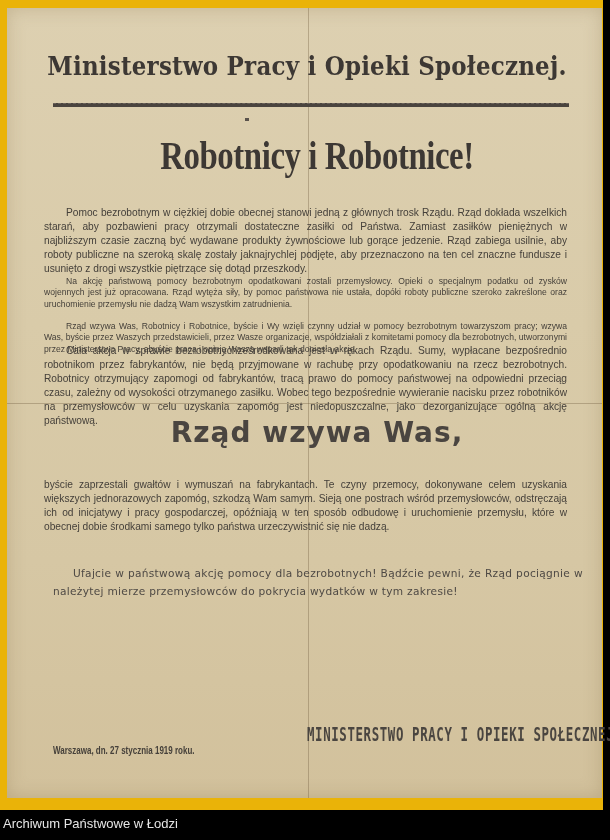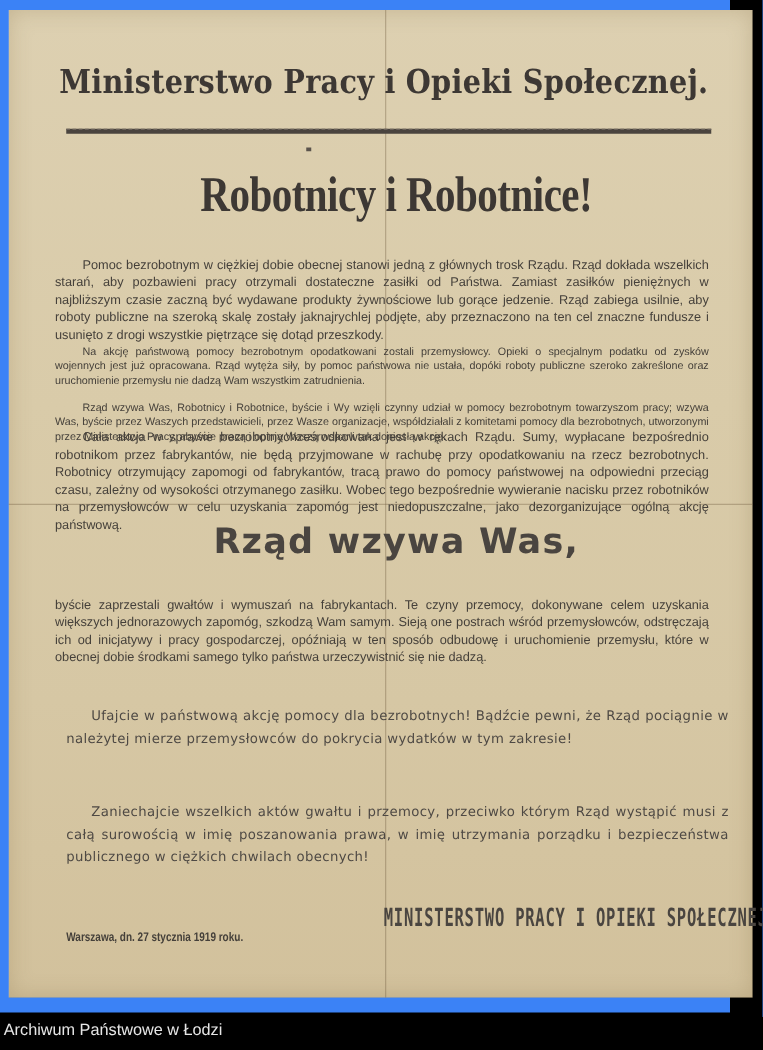--- a/index.html
+++ b/index.html
@@ -2,21 +2,22 @@
 <html><head>
   <meta charset="utf-8">
   <style>
     html, body { margin: 0; padding: 0; }
     body {
       width: 610px; height: 840px; background: #000; position: relative; overflow: hidden;
       font-family: "Liberation Serif", serif;
     }
     .frame {
       position: absolute; left: 0; top: 0; width: 584px; height: 810px;
-      background: #3b82f6;
+      background: #eab308;
+      padding-left: 19px;
     }
     .poster {
       position: absolute; left: 7px; top: 8px; width: 595px; height: 790px;
       background: linear-gradient(180deg, #ddd0b1 0%, #d9cba9 40%, #d6c7a4 70%, #d2c19c 100%);
       box-shadow: inset 0 0 18px rgba(120,95,50,0.25);
       color: #3b3631;
     }
     .fold-v {
       position: absolute; left: 301px; top: 0; width: 1px; height: 100%;
       background: rgba(110,90,60,0.35);
@@ -98,20 +99,19 @@
     <div class="para" style="top:180px;">Pomoc bezrobotnym w ciężkiej dobie obecnej stanowi jedną z głównych trosk Rządu. Rząd dokłada wszelkich starań, aby pozbawieni pracy otrzymali dostateczne zasiłki od Państwa. Zamiast zasiłków pieniężnych w najbliższym czasie zaczną być wydawane produkty żywnościowe lub gorące jedzenie. Rząd zabiega usilnie, aby roboty publiczne na szeroką skalę zostały jaknajrychlej podjęte, aby przeznaczono na ten cel znaczne fundusze i usunięto z drogi wszystkie piętrzące się dotąd przeszkody.</div>
     <div class="para small" style="top:250px;">Na akcję państwową pomocy bezrobotnym opodatkowani zostali przemysłowcy. Opieki o specjalnym podatku od zysków wojennych jest już opracowana. Rząd wytęża siły, by pomoc państwowa nie ustała, dopóki roboty publiczne szeroko zakreślone oraz uruchomienie przemysłu nie dadzą Wam wszystkim zatrudnienia.</div>
     <div class="para small" style="top:295px;">Rząd wzywa Was, Robotnicy i Robotnice, byście i Wy wzięli czynny udział w pomocy bezrobotnym towarzyszom pracy; wzywa Was, byście przez Waszych przedstawicieli, przez Wasze organizacje, współdziałali z komitetami pomocy dla bezrobotnych, utworzonymi przez Ministerstwo Pracy, abyście pracą i opinją Waszą wsparli tak doniosłą akcję.</div>
     <div class="para" style="top:318px;">Cała akcja w sprawie bezrobotnychześrodkowana jest w rękach Rządu. Sumy, wypłacane bezpośrednio robotnikom przez fabrykantów, nie będą przyjmowane w rachubę przy opodatkowaniu na rzecz bezrobotnych. Robotnicy otrzymujący zapomogi od fabrykantów, tracą prawo do pomocy państwowej na odpowiedni przeciąg czasu, zależny od wysokości otrzymanego zasiłku. Wobec tego bezpośrednie wywieranie nacisku przez robotników na przemysłowców w celu uzyskania zapomóg jest niedopuszczalne, jako dezorganizujące ogólną akcję państwową.</div>
 
     <div class="section-title">Rząd wzywa Was,</div>
     <div class="para" style="top:452px; text-indent:0;">byście zaprzestali gwałtów i wymuszań na fabrykantach. Te czyny przemocy, dokonywane celem uzyskania większych jednorazowych zapomóg, szkodzą Wam samym. Sieją one postrach wśród przemysłowców, odstręczają ich od inicjatywy i pracy gospodarczej, opóźniają w ten sposób odbudowę i uruchomienie przemysłu, które w obecnej dobie środkami samego tylko państwa urzeczywistnić się nie dadzą.</div>
 
 
     <div class="bold-para" style="top:556px;">Ufajcie w państwową akcję pomocy dla bezrobotnych! Bądźcie pewni, że Rząd pociągnie w należytej mierze przemysłowców do pokrycia wydatków w tym zakresie!</div>
-    <div class="bold-para" style="top:633px;">Zaniechajcie wszelkich aktów gwałtu i przemocy, przeciwko którym Rząd wystąpić musi z całą surowością w imię poszanowania prawa, w imię utrzymania porządku i bezpieczeństwa publicznego w ciężkich chwilach obecnych!</div>
 
     <div class="date">Warszawa, dn. 27 stycznia 1919 roku.</div>
     <div class="signature">MINISTERSTWO PRACY I OPIEKI SPOŁECZNEJ.</div>
   </div>
 </div>
 
 <div class="caption">Archiwum Państwowe w Łodzi</div>
 
 </body></html>

